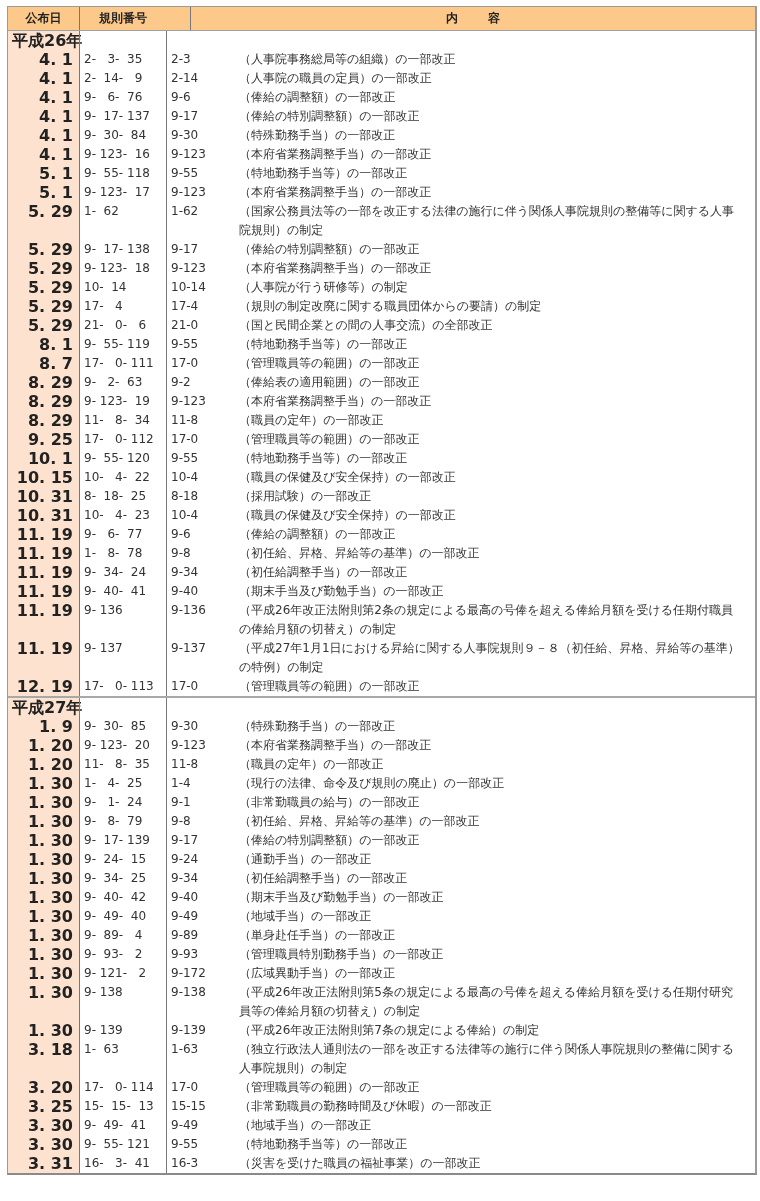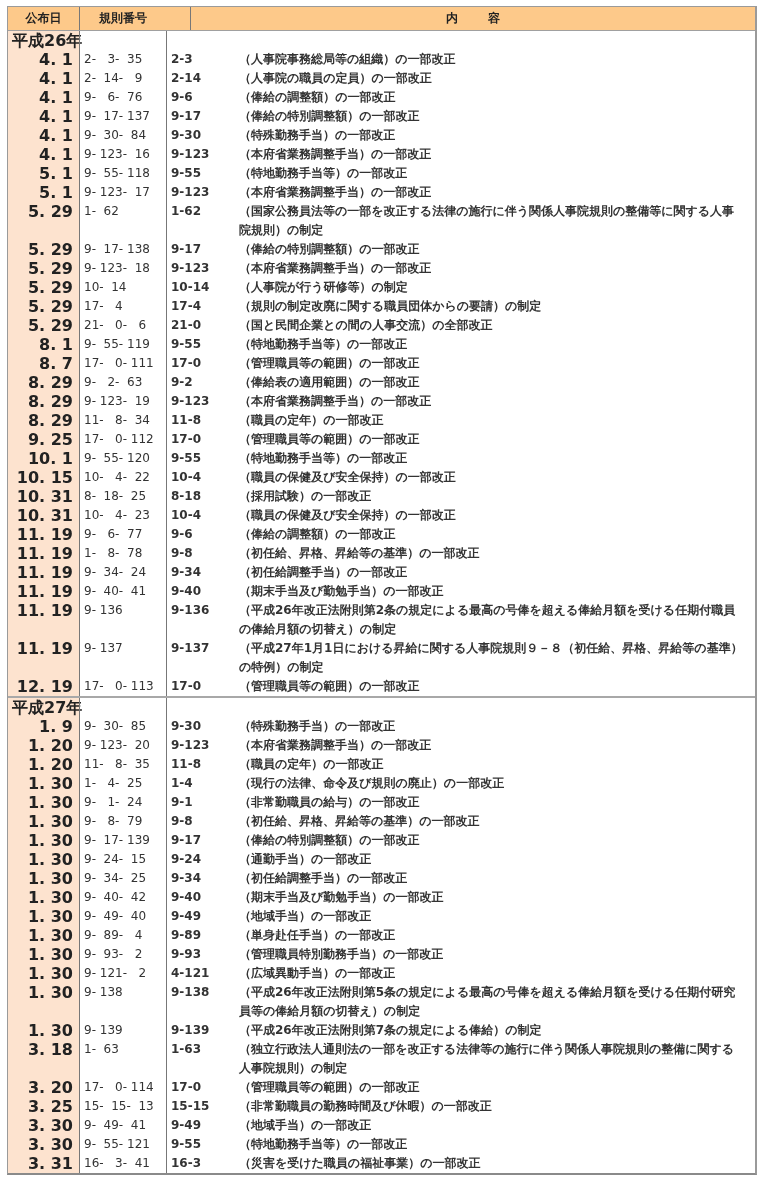--- a/index.html
+++ b/index.html
@@ -4,21 +4,21 @@
 <style>
   html, body { margin:0; padding:0; background:#ffffff; }
   body { width:760px; height:1201px; position:relative; overflow:hidden;
          font-family:"DejaVu Sans", "Liberation Sans", sans-serif; color:#333; }
   .tbl { position:absolute; left:7px; top:6px; width:750px;
          border:1px solid #9a9a9a; border-right:2px solid #9a9a9a; border-bottom:2px solid #8a8a8a; box-sizing:border-box; }
   .hdr { display:flex; height:23px; background:#fdc98a; border-bottom:1px solid #a0a0a0; }
   .hdr div { display:flex; align-items:center; justify-content:center; font-size:12px; font-weight:bold; color:#222; }
   .c1 { width:71px; flex:none; box-sizing:border-box; }
   .c2 { width:87px; flex:none; box-sizing:border-box; border-left:1px solid #777; }
-  .c3 { flex:1; box-sizing:border-box; border-left:1px solid #777;font-weight:bold; }
+  .c3 { flex:1; box-sizing:border-box; border-left:1px solid #777; }
   .hdr .c3 { letter-spacing:30px; padding-left:30px;margin-left:24px; }
   .section { border-top:0; }
   .section + .section { border-top:2px solid #a8a8a8; }
   .row { display:flex; min-height:19px; }
   .row .c1 { background:#fde3cf; text-align:right; padding-right:6px; font-weight:bold; font-size:16px; line-height:19px; color:#222; white-space:pre; }
   .row .c2 { font-size:12px; line-height:19px; padding-left:4px; white-space:pre; color:#333; }
   .row .c3 { font-size:12px; line-height:19px; padding-left:4px; display:flex; color:#333; }
   .row .c3 .num { width:48px; flex:none; }
   .row .c3 .txt { flex:1; padding-right:12px;margin-left:20px; }
   .yr .c1 { text-align:left; padding-left:4px; font-weight:bold; }
@@ -396,21 +396,21 @@
           <div class="c2">9-  93-   2</div>
           <div class="c3">
             <span class="num">9-93</span>
             <span class="txt">（管理職員特別勤務手当）の一部改正</span>
           </div>
         </div>
         <div class="row">
           <div class="c1">1. 30</div>
           <div class="c2">9- 121-   2</div>
           <div class="c3">
-            <span class="num">4-121</span>
+            <span class="num">9-172</span>
             <span class="txt">（広域異動手当）の一部改正</span>
           </div>
         </div>
         <div class="row multi">
           <div class="c1">1. 30</div>
           <div class="c2">9- 138</div>
           <div class="c3">
             <span class="num">9-138</span>
             <span class="txt">（平成26年改正法附則第5条の規定による最高の号俸を超える俸給月額を受ける任期付研究員等の俸給月額の切替え）の制定</span>
           </div>

